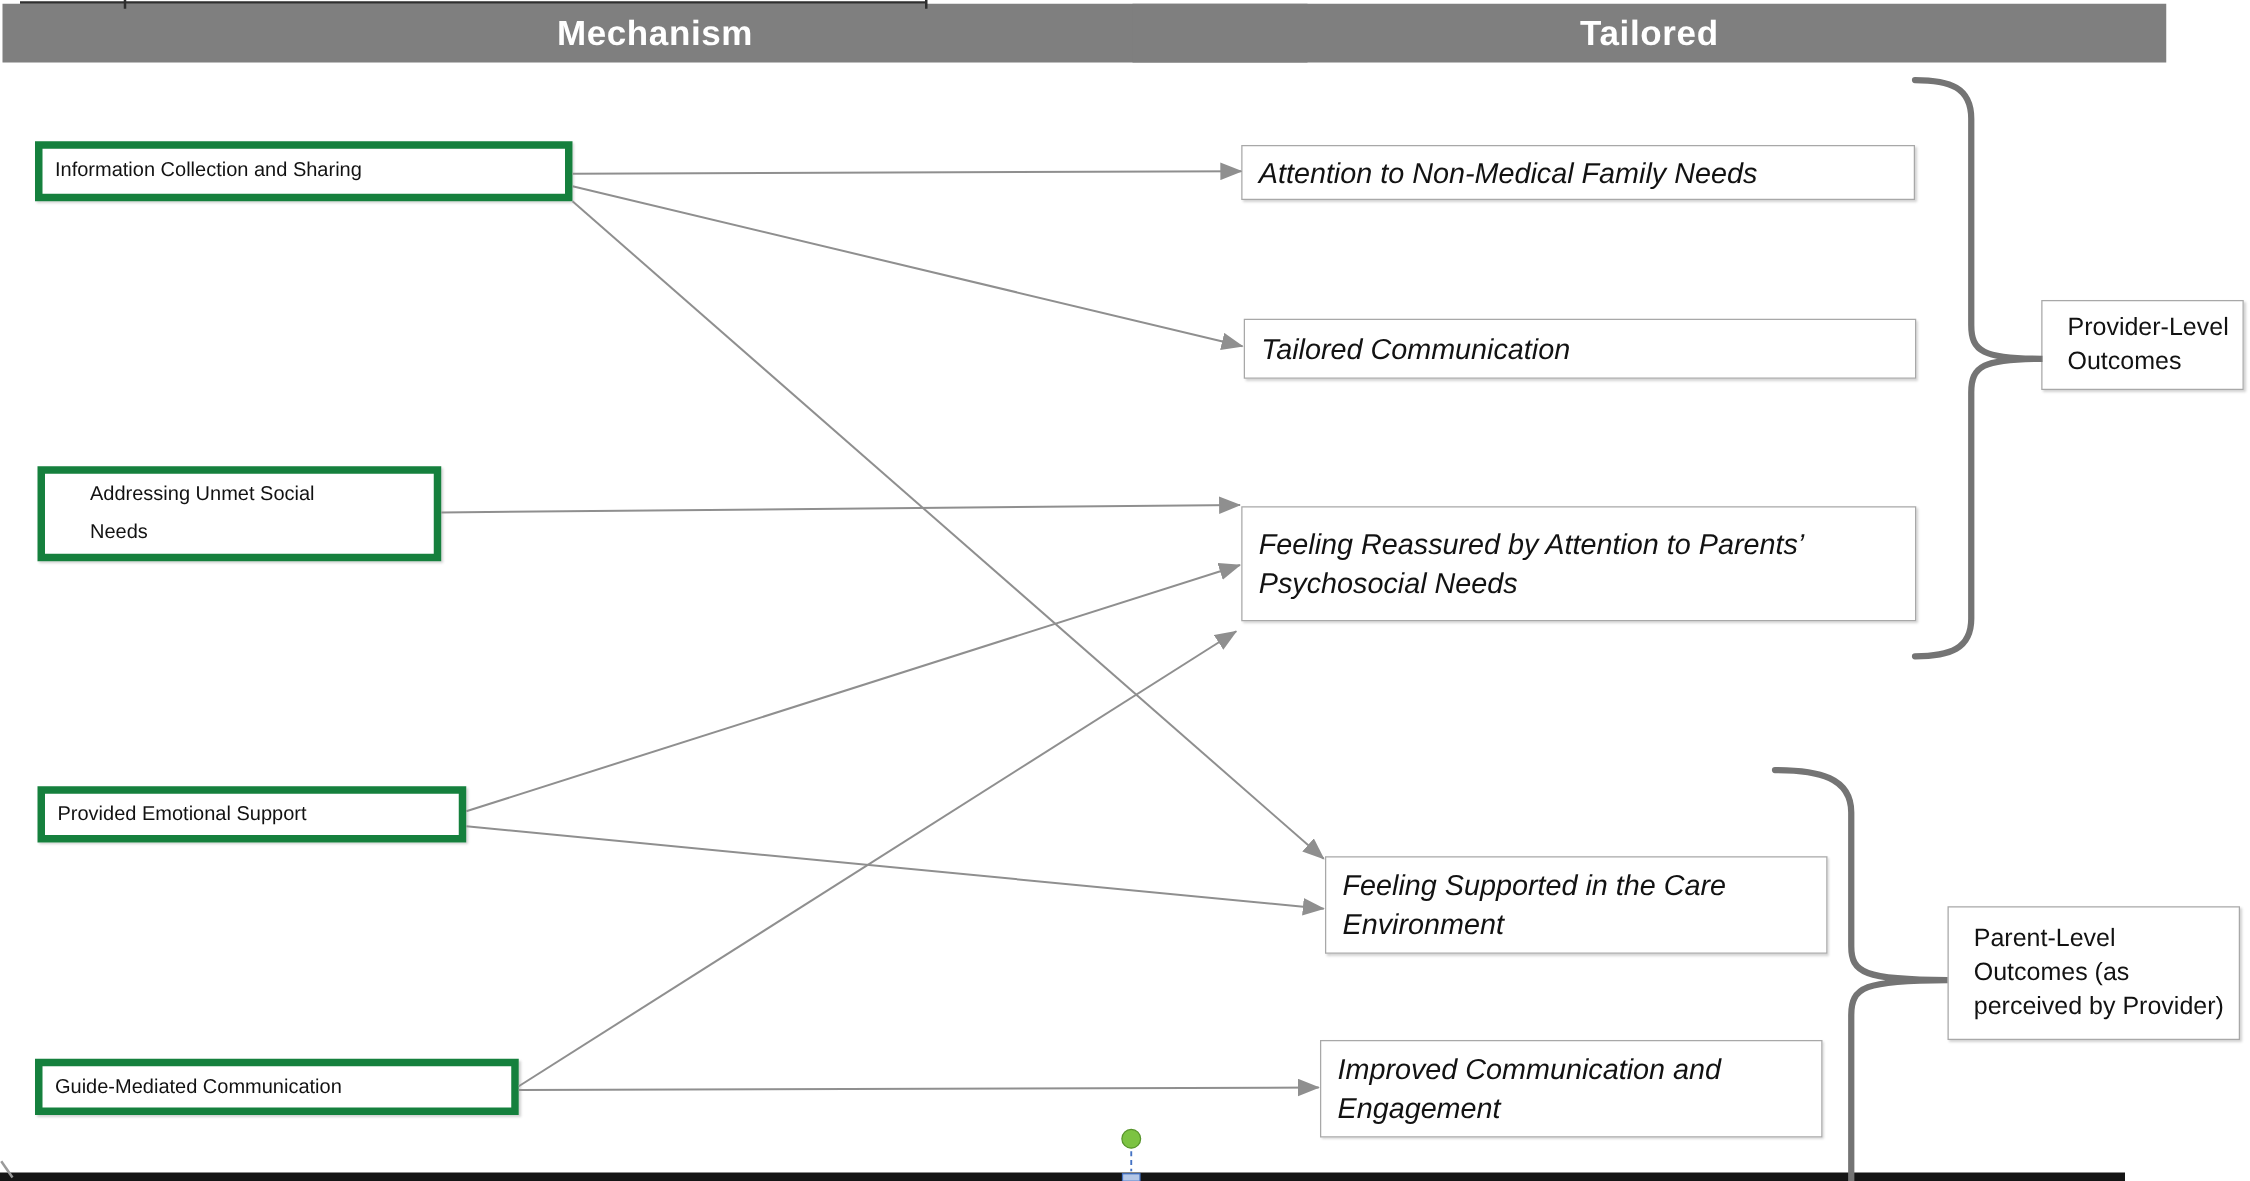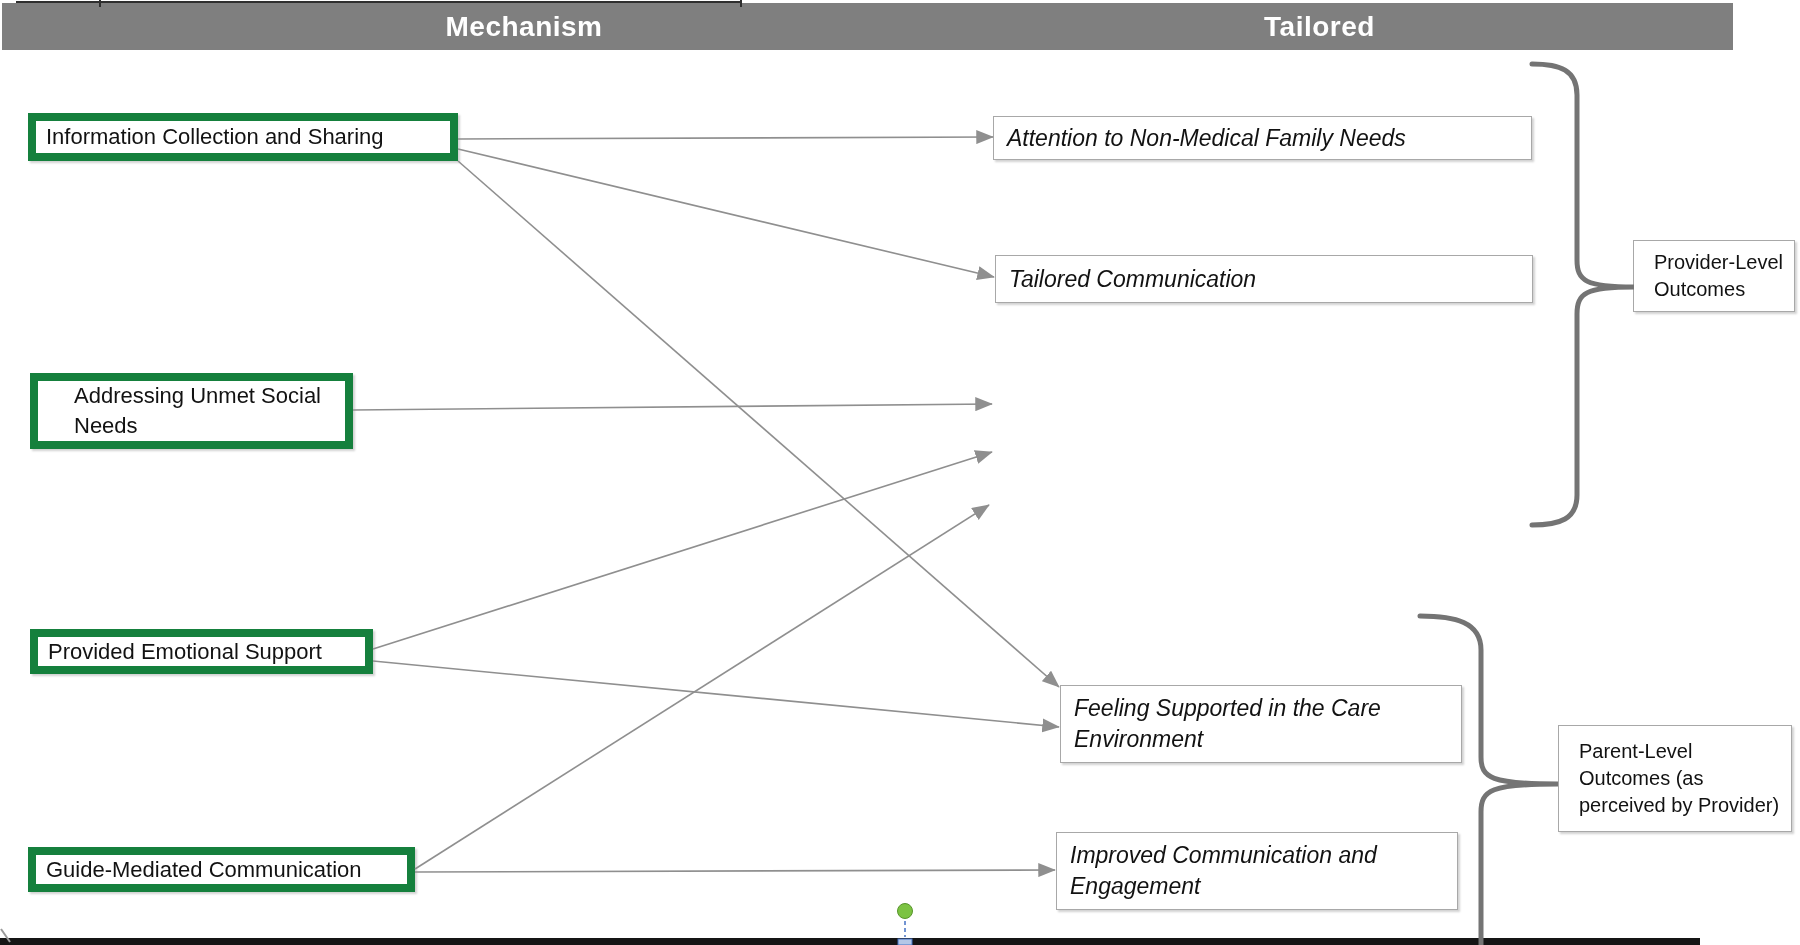--- a/index.html
+++ b/index.html
@@ -7,23 +7,23 @@
     position:relative; width:1800px; height:945px; overflow:hidden;
     background:#ffffff; font-family:"Liberation Sans", sans-serif; color:#111;
   }
   .hdr-cell{
     position:absolute; background:#7f7f7f; color:#fff;
     display:flex; align-items:center; justify-content:center;
     font-size:28px; font-weight:bold; letter-spacing:0.5px;
   }
   .box{
     position:absolute; box-sizing:border-box; background:#fff;
-    border:8px solid #15803d; box-shadow:1.5px 1.5px 2px rgba(0,0,0,0.18);
+    border:6px solid #15803d; box-shadow:1.5px 1.5px 2px rgba(0,0,0,0.18);
     display:flex; flex-direction:column; justify-content:center;
-    font-size:22px; line-height:30px; color:#121212; z-index:2;
+    font-size:16px; line-height:30px; color:#121212; z-index:2;
   }
   .box.mech{ padding-left:10px; }
   .box.outc{ padding-left:13px; font-size:23px; line-height:31px; border-width:1.5px; border-color:#a8a8a8;font-style:italic; }
   .box.glabel{ padding-left:20px; font-size:20px; line-height:27px; border-width:1.5px; border-color:#a8a8a8; }
   .line{ display:block; white-space:nowrap; }
   svg.overlay{ position:absolute; left:0; top:0; z-index:5; pointer-events:none; }
   .arrow{ stroke:#8f8f8f; stroke-width:1.6; fill:none; }
   .brace{ stroke:#747474; stroke-width:5; fill:none; stroke-linecap:round; }
   #handle{
     position:absolute; left:897px; top:903px; width:16px; height:16px;
@@ -65,20 +65,24 @@
   </div>
 
   <div class="box outc" style="left:993px; top:116px; width:539px; height:44px;">
     <span class="line">Attention to Non-Medical Family Needs</span>
   </div>
 
   <div class="box outc" style="left:995px; top:255px; width:538px; height:48px;">
     <span class="line">Tailored Communication</span>
   </div>
 
+  <div class="box outc" style="left:993px; top:405px; width:540px; height:92px;">
+    <span class="line">Feeling Reassured by Attention to Parents’</span>
+    <span class="line">Psychosocial Needs</span>
+  </div>
 
   <div class="box outc" style="left:1060px; top:685px; width:402px; height:78px;">
     <span class="line">Feeling Supported in the Care</span>
     <span class="line">Environment</span>
   </div>
 
   <div class="box outc" style="left:1056px; top:832px; width:402px; height:78px;">
     <span class="line">Improved Communication and</span>
     <span class="line">Engagement</span>
   </div>

